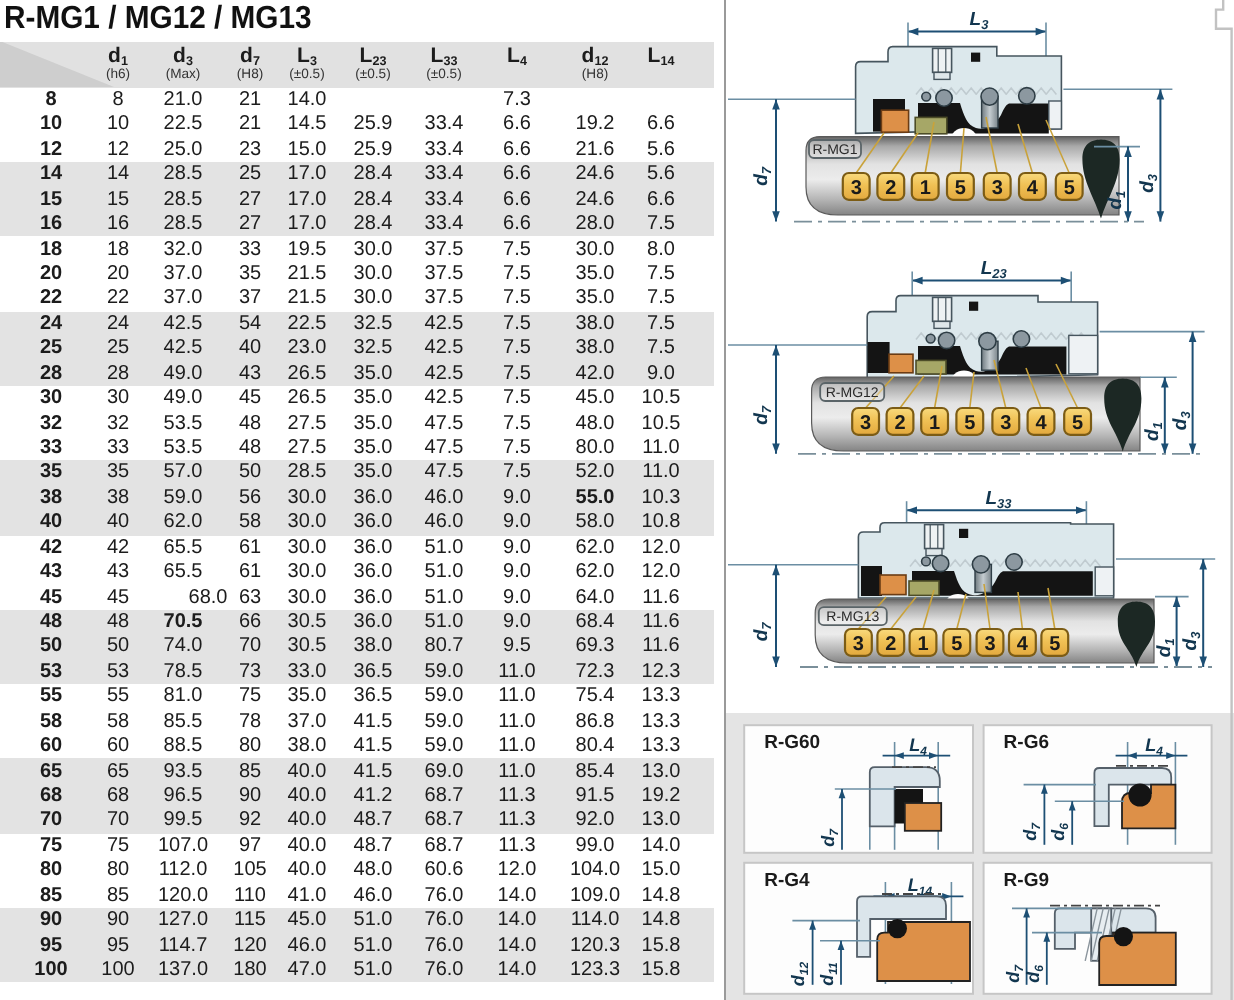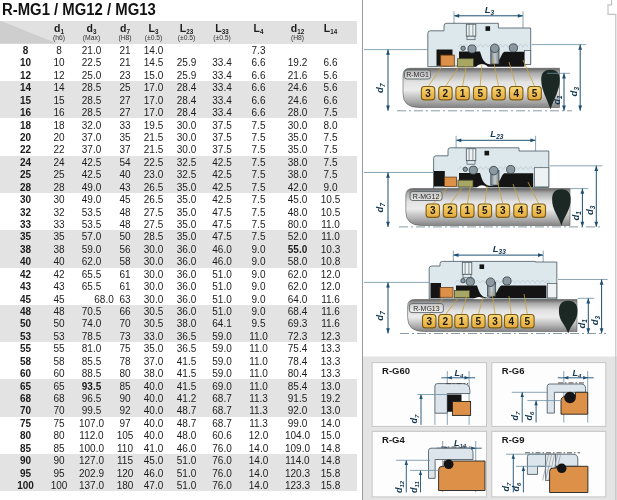--- a/index.html
+++ b/index.html
@@ -240,35 +240,35 @@
     <span style="position:absolute;left:104px;top:298.59px;transform:translate(-50%,-50%);font-weight:normal">68.0</span>
     <span style="position:absolute;left:125px;top:298.59px;transform:translate(-50%,-50%);font-weight:normal">63</span>
     <span style="position:absolute;left:153.5px;top:298.59px;transform:translate(-50%,-50%);font-weight:normal">30.0</span>
     <span style="position:absolute;left:186.5px;top:298.59px;transform:translate(-50%,-50%);font-weight:normal">36.0</span>
     <span style="position:absolute;left:222px;top:298.59px;transform:translate(-50%,-50%);font-weight:normal">51.0</span>
     <span style="position:absolute;left:258.5px;top:298.59px;transform:translate(-50%,-50%);font-weight:normal">9.0</span>
     <span style="position:absolute;left:297.5px;top:298.59px;transform:translate(-50%,-50%);font-weight:normal">64.0</span>
     <span style="position:absolute;left:330.5px;top:298.59px;transform:translate(-50%,-50%);font-weight:normal">11.6</span>
     <span style="position:absolute;left:25.5px;top:311.01px;transform:translate(-50%,-50%);font-weight:bold">48</span>
     <span style="position:absolute;left:59px;top:311.01px;transform:translate(-50%,-50%);font-weight:normal">48</span>
-    <span style="position:absolute;left:91.5px;top:311.01px;transform:translate(-50%,-50%);font-weight:normal">70.5</span>
+    <span style="position:absolute;left:91.5px;top:311.01px;transform:translate(-50%,-50%);font-weight:bold">70.5</span>
     <span style="position:absolute;left:125px;top:311.01px;transform:translate(-50%,-50%);font-weight:normal">66</span>
     <span style="position:absolute;left:153.5px;top:311.01px;transform:translate(-50%,-50%);font-weight:normal">30.5</span>
     <span style="position:absolute;left:186.5px;top:311.01px;transform:translate(-50%,-50%);font-weight:normal">36.0</span>
     <span style="position:absolute;left:222px;top:311.01px;transform:translate(-50%,-50%);font-weight:normal">51.0</span>
     <span style="position:absolute;left:258.5px;top:311.01px;transform:translate(-50%,-50%);font-weight:normal">9.0</span>
     <span style="position:absolute;left:297.5px;top:311.01px;transform:translate(-50%,-50%);font-weight:normal">68.4</span>
     <span style="position:absolute;left:330.5px;top:311.01px;transform:translate(-50%,-50%);font-weight:normal">11.6</span>
     <span style="position:absolute;left:25.5px;top:323.44px;transform:translate(-50%,-50%);font-weight:bold">50</span>
     <span style="position:absolute;left:59px;top:323.44px;transform:translate(-50%,-50%);font-weight:normal">50</span>
     <span style="position:absolute;left:91.5px;top:323.44px;transform:translate(-50%,-50%);font-weight:normal">74.0</span>
     <span style="position:absolute;left:125px;top:323.44px;transform:translate(-50%,-50%);font-weight:normal">70</span>
     <span style="position:absolute;left:153.5px;top:323.44px;transform:translate(-50%,-50%);font-weight:normal">30.5</span>
     <span style="position:absolute;left:186.5px;top:323.44px;transform:translate(-50%,-50%);font-weight:normal">38.0</span>
-    <span style="position:absolute;left:222px;top:323.44px;transform:translate(-50%,-50%);font-weight:normal">64.1</span>
+    <span style="position:absolute;left:222px;top:323.44px;transform:translate(-50%,-50%);font-weight:normal">80.7</span>
     <span style="position:absolute;left:258.5px;top:323.44px;transform:translate(-50%,-50%);font-weight:normal">9.5</span>
     <span style="position:absolute;left:297.5px;top:323.44px;transform:translate(-50%,-50%);font-weight:normal">69.3</span>
     <span style="position:absolute;left:330.5px;top:323.44px;transform:translate(-50%,-50%);font-weight:normal">11.6</span>
     <span style="position:absolute;left:25.5px;top:335.87px;transform:translate(-50%,-50%);font-weight:bold">53</span>
     <span style="position:absolute;left:59px;top:335.87px;transform:translate(-50%,-50%);font-weight:normal">53</span>
     <span style="position:absolute;left:91.5px;top:335.87px;transform:translate(-50%,-50%);font-weight:normal">78.5</span>
     <span style="position:absolute;left:125px;top:335.87px;transform:translate(-50%,-50%);font-weight:normal">73</span>
     <span style="position:absolute;left:153.5px;top:335.87px;transform:translate(-50%,-50%);font-weight:normal">33.0</span>
     <span style="position:absolute;left:186.5px;top:335.87px;transform:translate(-50%,-50%);font-weight:normal">36.5</span>
     <span style="position:absolute;left:222px;top:335.87px;transform:translate(-50%,-50%);font-weight:normal">59.0</span>
@@ -286,35 +286,35 @@
     <span style="position:absolute;left:297.5px;top:348.30px;transform:translate(-50%,-50%);font-weight:normal">75.4</span>
     <span style="position:absolute;left:330.5px;top:348.30px;transform:translate(-50%,-50%);font-weight:normal">13.3</span>
     <span style="position:absolute;left:25.5px;top:360.73px;transform:translate(-50%,-50%);font-weight:bold">58</span>
     <span style="position:absolute;left:59px;top:360.73px;transform:translate(-50%,-50%);font-weight:normal">58</span>
     <span style="position:absolute;left:91.5px;top:360.73px;transform:translate(-50%,-50%);font-weight:normal">85.5</span>
     <span style="position:absolute;left:125px;top:360.73px;transform:translate(-50%,-50%);font-weight:normal">78</span>
     <span style="position:absolute;left:153.5px;top:360.73px;transform:translate(-50%,-50%);font-weight:normal">37.0</span>
     <span style="position:absolute;left:186.5px;top:360.73px;transform:translate(-50%,-50%);font-weight:normal">41.5</span>
     <span style="position:absolute;left:222px;top:360.73px;transform:translate(-50%,-50%);font-weight:normal">59.0</span>
     <span style="position:absolute;left:258.5px;top:360.73px;transform:translate(-50%,-50%);font-weight:normal">11.0</span>
-    <span style="position:absolute;left:297.5px;top:360.73px;transform:translate(-50%,-50%);font-weight:normal">78.4</span>
+    <span style="position:absolute;left:297.5px;top:360.73px;transform:translate(-50%,-50%);font-weight:normal">86.8</span>
     <span style="position:absolute;left:330.5px;top:360.73px;transform:translate(-50%,-50%);font-weight:normal">13.3</span>
     <span style="position:absolute;left:25.5px;top:373.16px;transform:translate(-50%,-50%);font-weight:bold">60</span>
     <span style="position:absolute;left:59px;top:373.16px;transform:translate(-50%,-50%);font-weight:normal">60</span>
     <span style="position:absolute;left:91.5px;top:373.16px;transform:translate(-50%,-50%);font-weight:normal">88.5</span>
     <span style="position:absolute;left:125px;top:373.16px;transform:translate(-50%,-50%);font-weight:normal">80</span>
     <span style="position:absolute;left:153.5px;top:373.16px;transform:translate(-50%,-50%);font-weight:normal">38.0</span>
     <span style="position:absolute;left:186.5px;top:373.16px;transform:translate(-50%,-50%);font-weight:normal">41.5</span>
     <span style="position:absolute;left:222px;top:373.16px;transform:translate(-50%,-50%);font-weight:normal">59.0</span>
     <span style="position:absolute;left:258.5px;top:373.16px;transform:translate(-50%,-50%);font-weight:normal">11.0</span>
     <span style="position:absolute;left:297.5px;top:373.16px;transform:translate(-50%,-50%);font-weight:normal">80.4</span>
     <span style="position:absolute;left:330.5px;top:373.16px;transform:translate(-50%,-50%);font-weight:normal">13.3</span>
     <span style="position:absolute;left:25.5px;top:385.59px;transform:translate(-50%,-50%);font-weight:bold">65</span>
     <span style="position:absolute;left:59px;top:385.59px;transform:translate(-50%,-50%);font-weight:normal">65</span>
-    <span style="position:absolute;left:91.5px;top:385.59px;transform:translate(-50%,-50%);font-weight:bold">93.5</span>
+    <span style="position:absolute;left:91.5px;top:385.59px;transform:translate(-50%,-50%);font-weight:normal">93.5</span>
     <span style="position:absolute;left:125px;top:385.59px;transform:translate(-50%,-50%);font-weight:normal">85</span>
     <span style="position:absolute;left:153.5px;top:385.59px;transform:translate(-50%,-50%);font-weight:normal">40.0</span>
     <span style="position:absolute;left:186.5px;top:385.59px;transform:translate(-50%,-50%);font-weight:normal">41.5</span>
     <span style="position:absolute;left:222px;top:385.59px;transform:translate(-50%,-50%);font-weight:normal">69.0</span>
     <span style="position:absolute;left:258.5px;top:385.59px;transform:translate(-50%,-50%);font-weight:normal">11.0</span>
     <span style="position:absolute;left:297.5px;top:385.59px;transform:translate(-50%,-50%);font-weight:normal">85.4</span>
     <span style="position:absolute;left:330.5px;top:385.59px;transform:translate(-50%,-50%);font-weight:normal">13.0</span>
     <span style="position:absolute;left:25.5px;top:398.02px;transform:translate(-50%,-50%);font-weight:bold">68</span>
     <span style="position:absolute;left:59px;top:398.02px;transform:translate(-50%,-50%);font-weight:normal">68</span>
     <span style="position:absolute;left:91.5px;top:398.02px;transform:translate(-50%,-50%);font-weight:normal">96.5</span>
@@ -350,41 +350,41 @@
     <span style="position:absolute;left:91.5px;top:435.30px;transform:translate(-50%,-50%);font-weight:normal">112.0</span>
     <span style="position:absolute;left:125px;top:435.30px;transform:translate(-50%,-50%);font-weight:normal">105</span>
     <span style="position:absolute;left:153.5px;top:435.30px;transform:translate(-50%,-50%);font-weight:normal">40.0</span>
     <span style="position:absolute;left:186.5px;top:435.30px;transform:translate(-50%,-50%);font-weight:normal">48.0</span>
     <span style="position:absolute;left:222px;top:435.30px;transform:translate(-50%,-50%);font-weight:normal">60.6</span>
     <span style="position:absolute;left:258.5px;top:435.30px;transform:translate(-50%,-50%);font-weight:normal">12.0</span>
     <span style="position:absolute;left:297.5px;top:435.30px;transform:translate(-50%,-50%);font-weight:normal">104.0</span>
     <span style="position:absolute;left:330.5px;top:435.30px;transform:translate(-50%,-50%);font-weight:normal">15.0</span>
     <span style="position:absolute;left:25.5px;top:447.73px;transform:translate(-50%,-50%);font-weight:bold">85</span>
     <span style="position:absolute;left:59px;top:447.73px;transform:translate(-50%,-50%);font-weight:normal">85</span>
-    <span style="position:absolute;left:91.5px;top:447.73px;transform:translate(-50%,-50%);font-weight:normal">100.0</span>
+    <span style="position:absolute;left:91.5px;top:447.73px;transform:translate(-50%,-50%);font-weight:normal">120.0</span>
     <span style="position:absolute;left:125px;top:447.73px;transform:translate(-50%,-50%);font-weight:normal">110</span>
     <span style="position:absolute;left:153.5px;top:447.73px;transform:translate(-50%,-50%);font-weight:normal">41.0</span>
     <span style="position:absolute;left:186.5px;top:447.73px;transform:translate(-50%,-50%);font-weight:normal">46.0</span>
     <span style="position:absolute;left:222px;top:447.73px;transform:translate(-50%,-50%);font-weight:normal">76.0</span>
     <span style="position:absolute;left:258.5px;top:447.73px;transform:translate(-50%,-50%);font-weight:normal">14.0</span>
     <span style="position:absolute;left:297.5px;top:447.73px;transform:translate(-50%,-50%);font-weight:normal">109.0</span>
     <span style="position:absolute;left:330.5px;top:447.73px;transform:translate(-50%,-50%);font-weight:normal">14.8</span>
     <span style="position:absolute;left:25.5px;top:460.16px;transform:translate(-50%,-50%);font-weight:bold">90</span>
     <span style="position:absolute;left:59px;top:460.16px;transform:translate(-50%,-50%);font-weight:normal">90</span>
     <span style="position:absolute;left:91.5px;top:460.16px;transform:translate(-50%,-50%);font-weight:normal">127.0</span>
     <span style="position:absolute;left:125px;top:460.16px;transform:translate(-50%,-50%);font-weight:normal">115</span>
     <span style="position:absolute;left:153.5px;top:460.16px;transform:translate(-50%,-50%);font-weight:normal">45.0</span>
     <span style="position:absolute;left:186.5px;top:460.16px;transform:translate(-50%,-50%);font-weight:normal">51.0</span>
     <span style="position:absolute;left:222px;top:460.16px;transform:translate(-50%,-50%);font-weight:normal">76.0</span>
     <span style="position:absolute;left:258.5px;top:460.16px;transform:translate(-50%,-50%);font-weight:normal">14.0</span>
     <span style="position:absolute;left:297.5px;top:460.16px;transform:translate(-50%,-50%);font-weight:normal">114.0</span>
     <span style="position:absolute;left:330.5px;top:460.16px;transform:translate(-50%,-50%);font-weight:normal">14.8</span>
     <span style="position:absolute;left:25.5px;top:472.59px;transform:translate(-50%,-50%);font-weight:bold">95</span>
     <span style="position:absolute;left:59px;top:472.59px;transform:translate(-50%,-50%);font-weight:normal">95</span>
-    <span style="position:absolute;left:91.5px;top:472.59px;transform:translate(-50%,-50%);font-weight:normal">202.9</span>
+    <span style="position:absolute;left:91.5px;top:472.59px;transform:translate(-50%,-50%);font-weight:normal">114.7</span>
     <span style="position:absolute;left:125px;top:472.59px;transform:translate(-50%,-50%);font-weight:normal">120</span>
     <span style="position:absolute;left:153.5px;top:472.59px;transform:translate(-50%,-50%);font-weight:normal">46.0</span>
     <span style="position:absolute;left:186.5px;top:472.59px;transform:translate(-50%,-50%);font-weight:normal">51.0</span>
     <span style="position:absolute;left:222px;top:472.59px;transform:translate(-50%,-50%);font-weight:normal">76.0</span>
     <span style="position:absolute;left:258.5px;top:472.59px;transform:translate(-50%,-50%);font-weight:normal">14.0</span>
     <span style="position:absolute;left:297.5px;top:472.59px;transform:translate(-50%,-50%);font-weight:normal">120.3</span>
     <span style="position:absolute;left:330.5px;top:472.59px;transform:translate(-50%,-50%);font-weight:normal">15.8</span>
     <span style="position:absolute;left:25.5px;top:485.02px;transform:translate(-50%,-50%);font-weight:bold">100</span>
     <span style="position:absolute;left:59px;top:485.02px;transform:translate(-50%,-50%);font-weight:normal">100</span>
     <span style="position:absolute;left:91.5px;top:485.02px;transform:translate(-50%,-50%);font-weight:normal">137.0</span>

